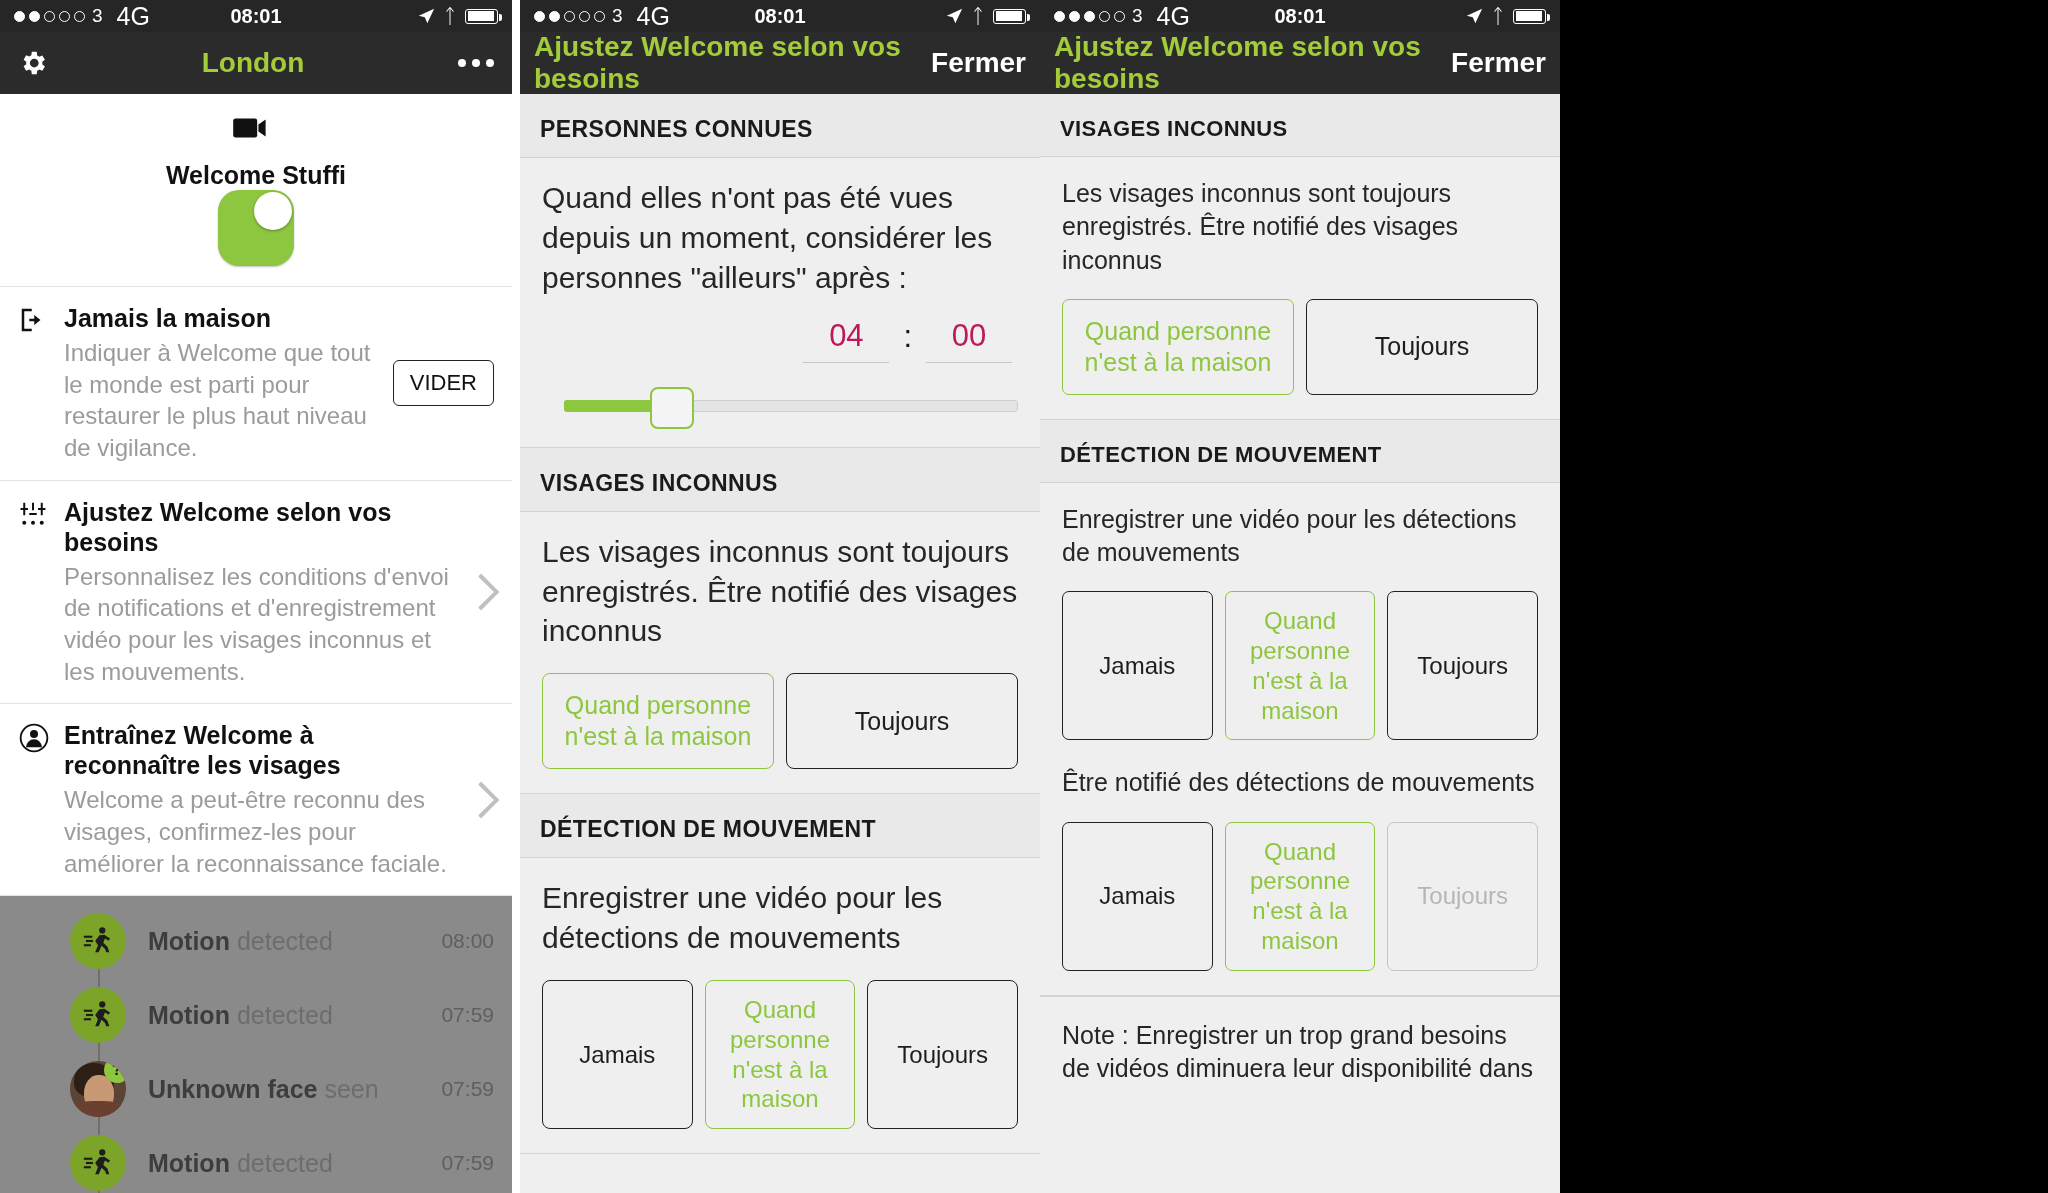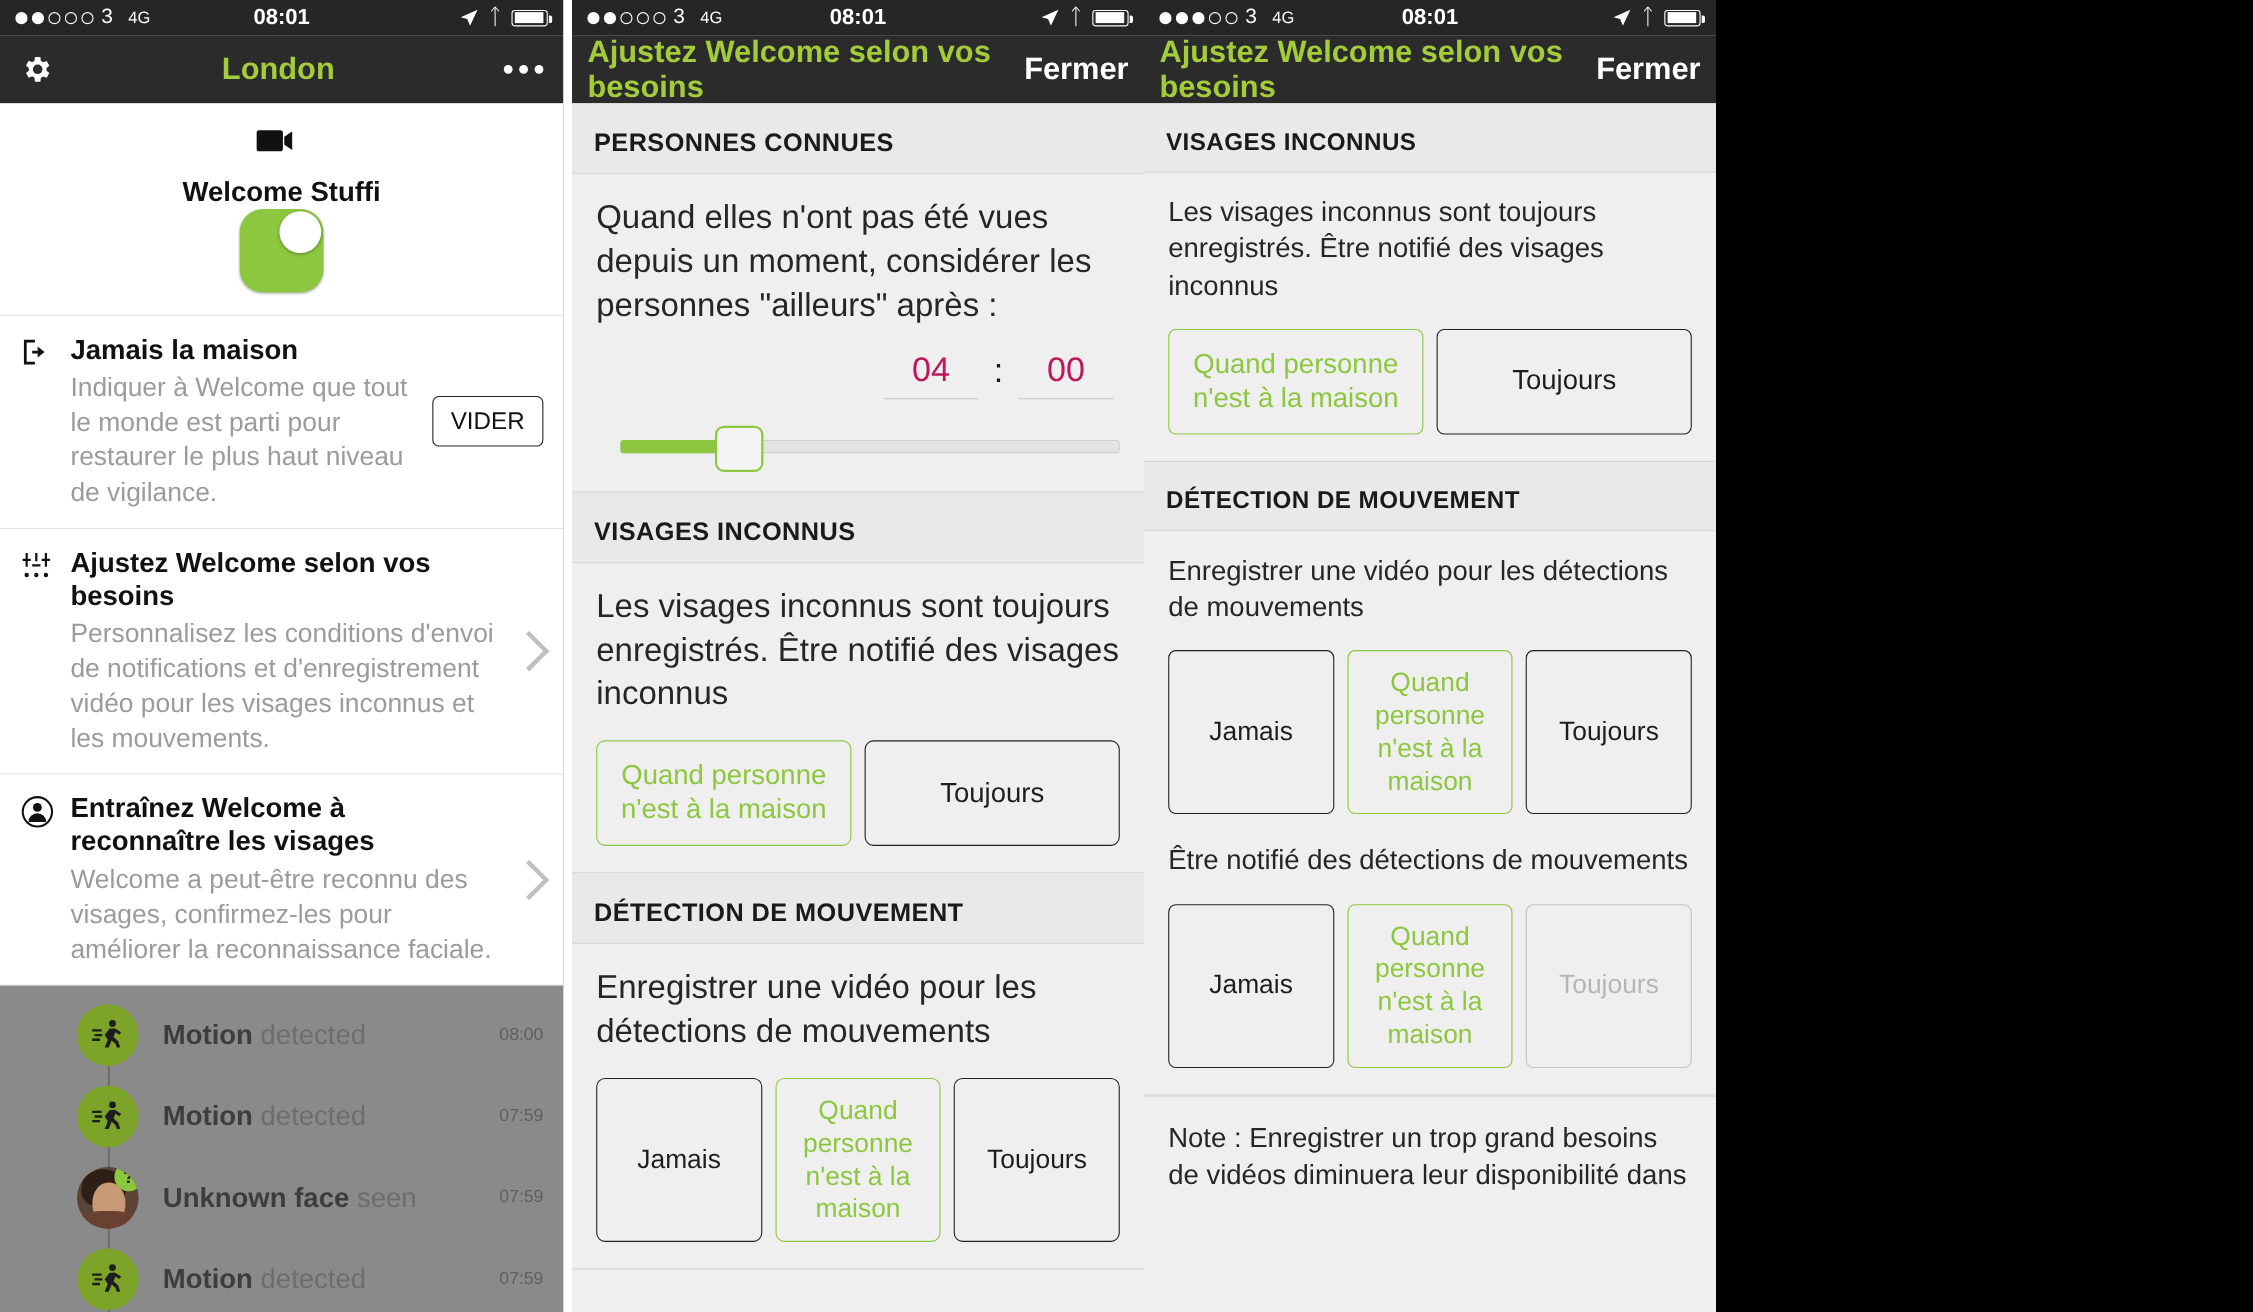--- a/index.html
+++ b/index.html
@@ -14,21 +14,21 @@
   .p3 { width:520px; }
 
   
   .statusbar { height:32px; background:#262626; color:#fff; display:flex;
     align-items:center; padding:0 14px; font-size:20px; position:relative; }
   .sb-left { display:flex; align-items:center; gap:7px; }
   .dots { display:flex; align-items:center; gap:4px; }
   .dot { width:11px; height:11px; border-radius:50%; border:1.6px solid #fff; }
   .dot.on { background:#fff; }
   .sb-num { font-size:19px; letter-spacing:0; }
-  .sb-net { font-size:15px; margin-left:7px; }
+  .sb-net { font-size:25px; margin-left:7px; }
   .sb-time { position:absolute; left:0; right:0; text-align:center;
     font-size:20px; font-weight:bold; pointer-events:none; }
   .sb-right { margin-left:auto; display:flex; align-items:center; gap:9px; z-index:2;}
   .loc-arrow { width:17px; height:17px; }
   .bt { font-size:20px; }
   .batt { width:33px; height:15px; border:1.7px solid #fff; border-radius:3px;
      position:relative; }
   .batt::after { content:""; position:absolute; right:-5px; top:4px; width:3px;
      height:7px; background:#fff; border-radius:0 2px 2px 0; }
   .batt i { display:block; position:absolute; left:1.5px; top:1.5px; bottom:1.5px;
@@ -83,21 +83,21 @@
      background:#c79a75; border-radius:48%; }
   .tl-ic.face .shirt { position:absolute; left:2px; bottom:-4px; width:52px;
      height:20px; background:#6a4030; border-radius:40% 40% 0 0; }
   .qbadge { position:absolute; right:-4px; top:-4px; width:26px; height:26px;
      border-radius:50%; background:#8dc63f; color:#222; font-size:17px;
      font-weight:bold; display:flex; align-items:center; justify-content:center;
      z-index:3; }
   .tl-text { margin-left:22px; font-size:25px; color:#484848; }
   .tl-text b { color:#3d3d3d; font-weight:bold; }
   .tl-text span { color:#6d6d6d; font-weight:normal; }
-  .tl-time { margin-left:auto; font-size:16px; color:#5f5f5f; }
+  .tl-time { margin-left:auto; font-size:21px; color:#5f5f5f; }
 
   
   .settings { background:#efefef; height:calc(1193px - 94px); overflow:hidden; }
   .sec-head { padding:22px 20px 14px; font-size:23px; font-weight:bold;
      color:#1a1a1a; letter-spacing:.4px; background:#e9e9e9; }
   .sec-head.p3 { font-size:22px; }
   .card { background:#efefef; border-top:1px solid #d3d3d3;
      border-bottom:1px solid #d3d3d3; padding:20px 22px 24px; }
   .card-text { font-size:30px; color:#262626; line-height:1.33; }
 

